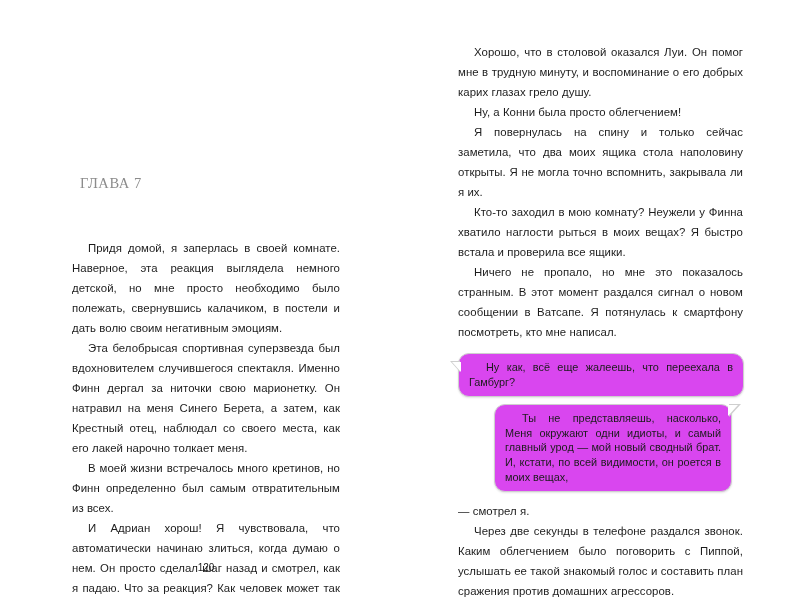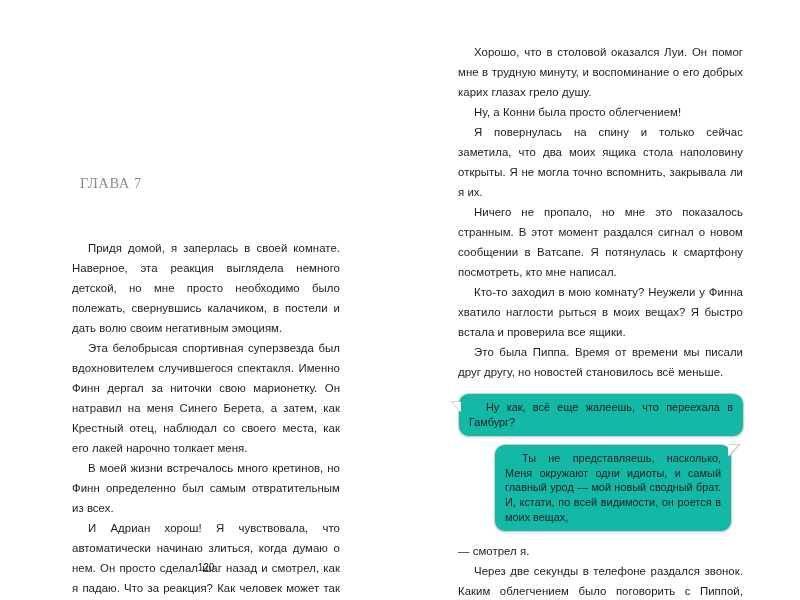--- a/index.html
+++ b/index.html
@@ -78,21 +78,21 @@
   .page-number.left  { left: 72px;  width: 268px; top: 562px; }
 
   
   .chat-block {
     margin: 11px 0 9px 0;
     position: relative;
   }
   .bubble {
     position: relative;
     box-sizing: border-box;
-    background: #14b8a6;
+    background: #d946ef;
     border: 1px solid #cfcfcf;
     border-radius: 11px;
     padding: 6px 10px 7px 10px;
     font-family: "Liberation Sans", sans-serif;
     font-size: 10.9px;
     line-height: 14.6px;
     color: #1c1c1c;
     text-align: justify;
     box-shadow: 0 1px 2px rgba(0,0,0,0.11);
   }
@@ -164,23 +164,22 @@
 
     <div class="page-number left">120</div>
   </div>
 
   <div class="page page-right">
     <div class="col-right">
 
       <p class="body-text">Хорошо, что в столовой оказался Луи. Он помог мне в трудную минуту, и воспоминание о его добрых карих глазах грело душу.</p>
       <p class="body-text">Ну, а Конни была просто облегчением!</p>
       <p class="body-text">Я повернулась на спину и только сейчас заметила, что два моих ящика стола наполовину открыты. Я не могла точно вспомнить, закрывала ли я их.</p>
+      <p class="body-text">Кто-то заходил в мою комнату? Неужели у Финна хватило наглости рыться в моих вещах? Я быстро встала и проверила все ящики.</p>
       <p class="body-text">Ничего не пропало, но мне это показалось странным. В этот момент раздался сигнал о новом сообщении в Ватсапе. Я потянулась к смартфону посмотреть, кто мне написал.</p>
-      <p class="body-text">Кто-то заходил в мою комнату? Неужели у Финна хватило наглости рыться в моих вещах? Я быстро встала и проверила все ящики.</p>
-      <p class="body-text">Это была Пиппа. Время от времени мы писали друг другу, но новостей становилось всё меньше.</p>
 
       <div class="chat-block">
 
         <div class="bubble incoming">
           <span class="tail tail-outer"></span>
           <span class="tail tail-inner"></span>
           <p>Ну как, всё еще жалеешь, что переехала в Гамбург?</p>
         </div>
 
         <div class="spacer-sm"></div>

